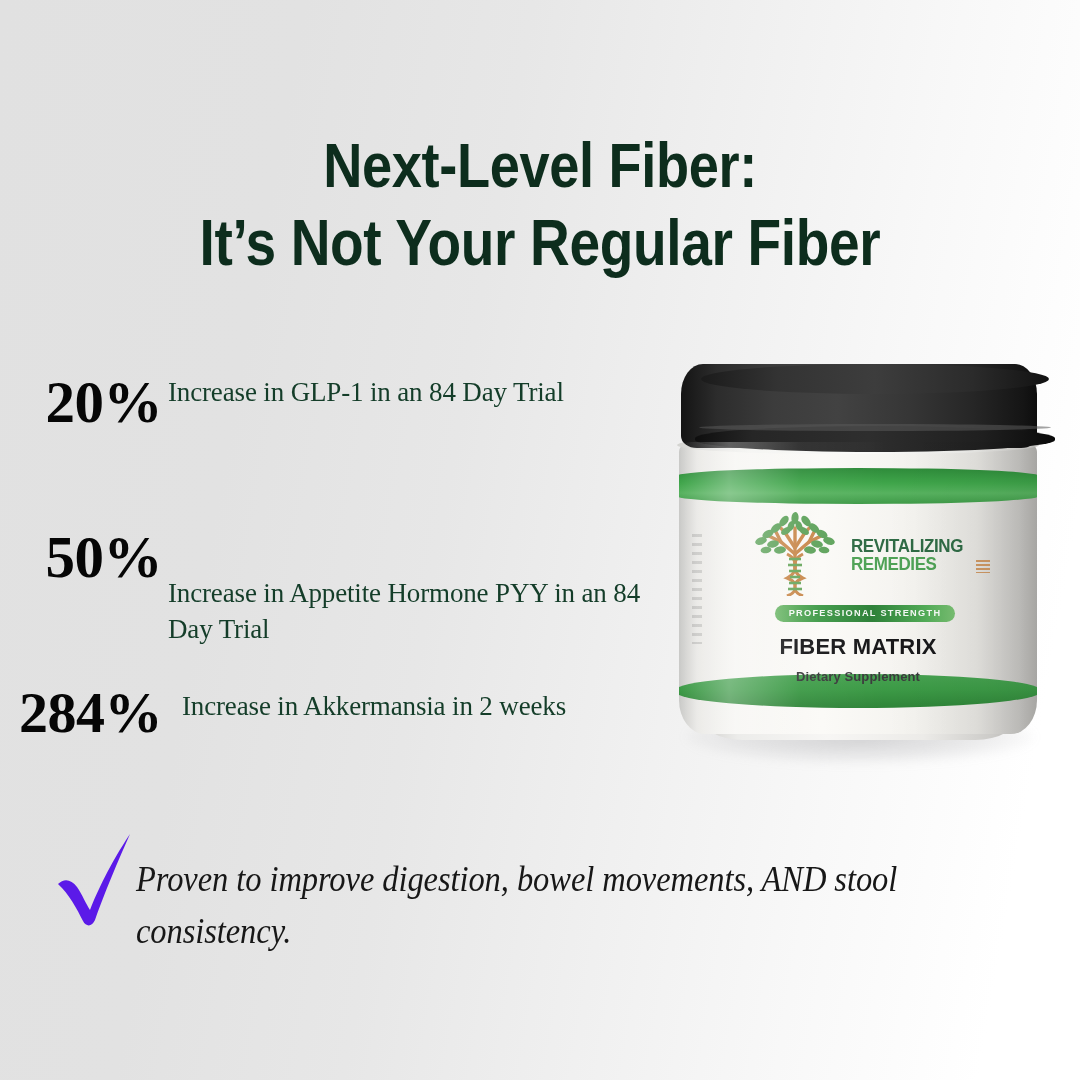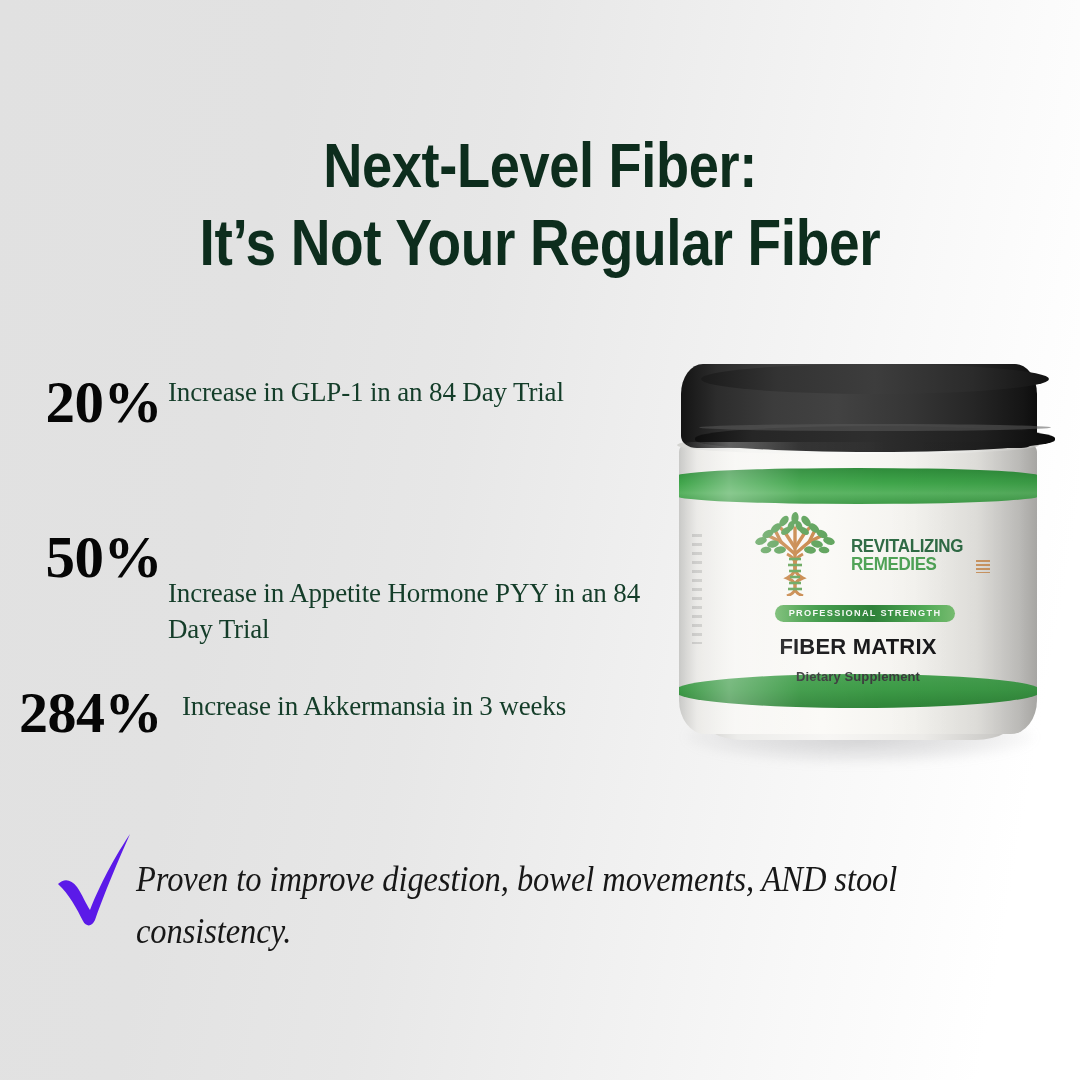--- a/index.html
+++ b/index.html
@@ -385,21 +385,21 @@
       <div class="stat-desc">Increase in GLP-1 in an 84 Day Trial</div>
     </div>
 
     <div class="stat-row" id="stat-1">
       <div class="stat-pct">50%</div>
       <div class="stat-desc">Increase in Appetite Hormone PYY in an 84 Day Trial</div>
     </div>
 
     <div class="stat-row" id="stat-2">
       <div class="stat-pct">284%</div>
-      <div class="stat-desc">Increase in Akkermansia in 3 weeks</div>
+      <div class="stat-desc">Increase in Akkermansia in 2 weeks</div>
     </div>
 
   </div>
 
   <div id="checkline">
     <svg id="check-icon" viewBox="0 0 86 96">
       <path d="M6 50 C12 44 19 45 25 53 C30 60 34 70 38 76 C45 58 58 30 78 0
                C62 36 50 66 43 86 C40 93 34 93 31 87 C25 75 17 60 6 50 Z" fill="#5b1ae8"></path>
     </svg>
     <div id="check-text">Proven to improve digestion, bowel movements, AND stool consistency.</div>

